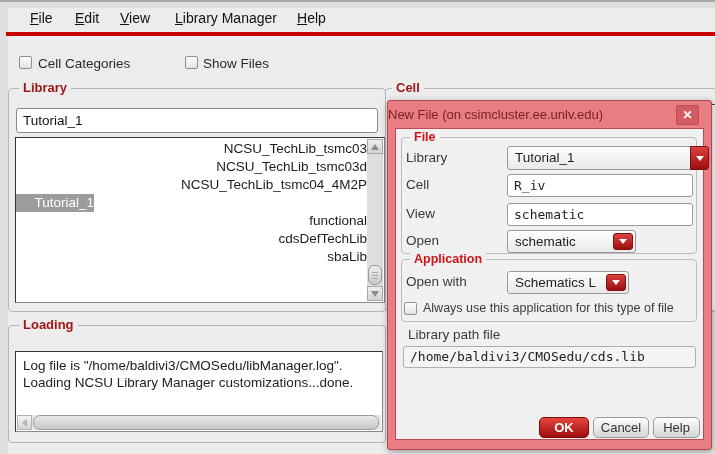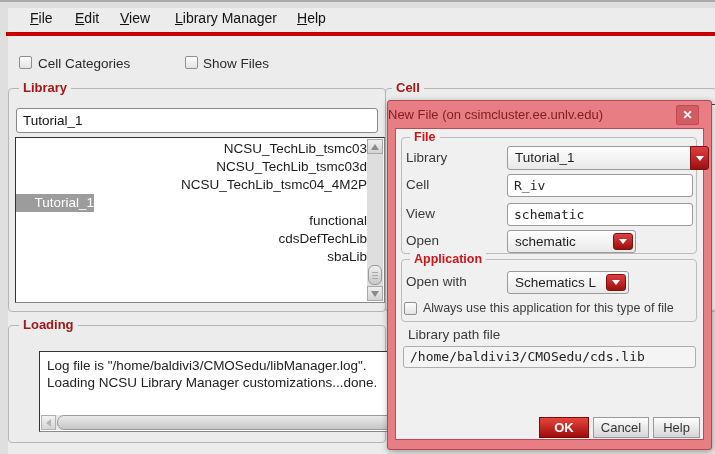--- a/index.html
+++ b/index.html
@@ -46,21 +46,21 @@
             border-bottom:6px solid #8a8a8a; }
   .tri-down { width:0; height:0; border-left:4px solid transparent; border-right:4px solid transparent;
               border-top:6px solid #8a8a8a; }
   .vthumb { position:absolute; left:1px; right:1px; bottom:16px; height:20px; border:1px solid #9a9a9a;
             border-radius:6px; background:linear-gradient(#efefef,#c9c9c9); }
   .vthumb::after { content:""; position:absolute; left:3px; right:3px; top:6px; height:8px;
                    background:repeating-linear-gradient(#aaa 0 1px, transparent 1px 3px); }
 
   
   .msg-area { position:absolute; left:6px; top:25px; width:368px; height:81px; background:#fff;
-              border:1px solid; border-color:#333 #888 #888 #333; overflow:hidden;margin-left:24px; }
+              border:1px solid; border-color:#333 #888 #888 #333; overflow:hidden; }
   .msg-line { padding-left:7px; font-size:13.5px; line-height:17px; color:#222; white-space:nowrap; }
   .msg-lines { position:absolute; top:5px; left:0; right:0; }
   .hscroll { position:absolute; left:1px; right:1px; bottom:1px; height:15px; background:#e6e6e6; }
   .hscroll-btn { position:absolute; left:0; top:0; width:15px; height:15px;
                  background:linear-gradient(#f2f2f2,#d5d5d5); border:1px solid #b0b0b0;
                  display:flex; align-items:center; justify-content:center; }
   .tri-left { width:0; height:0; border-top:4px solid transparent; border-bottom:4px solid transparent;
               border-right:5px solid #b5b5b5; }
   .hthumb { position:absolute; left:16px; right:2px; top:0; height:15px; border:1px solid #9a9a9a;
             border-radius:7px; background:linear-gradient(#eaeaea,#c6c6c6); }
@@ -98,21 +98,21 @@
                     border-top:5px solid #fff; }
   .combo-btn.edge { right:-1px; top:-1px; bottom:-1px; width:19px; border-radius:0 3px 3px 0; }
   .combo-btn.inset { right:2px; top:2px; bottom:2px; width:20px; border-radius:3px; }
 
   .dcheckbox { position:absolute; width:13px; height:13px; border:1px solid #909090; border-radius:2px;
                background:linear-gradient(#fdfdfd,#e3e3e3); }
   .pathfield { position:absolute; background:#f4f4f4; border:1px solid #aeaeae; border-radius:3px;
                font-family:"DejaVu Sans Mono", monospace; font-size:13px; color:#222;
                padding-left:6px; line-height:20px; white-space:nowrap; }
 
-  .pill { position:absolute; height:21px; border-radius:0; font-size:13px; text-align:center;
+  .pill { position:absolute; height:21px; border-radius:5px; font-size:13px; text-align:center;
           line-height:19px; cursor:default; }
   .pill.red { background:linear-gradient(#e8453e,#9c0d0d); border:1px solid #7a0a0a; color:#fff;
               font-weight:bold; }
   .pill.gray { background:linear-gradient(#fdfdfd,#d6d6d6); border:1px solid #9a9a9a; color:#333; }
 </style>
 </head>
 <body>
 
 <div id="app">
   <div class="win-top"></div>

